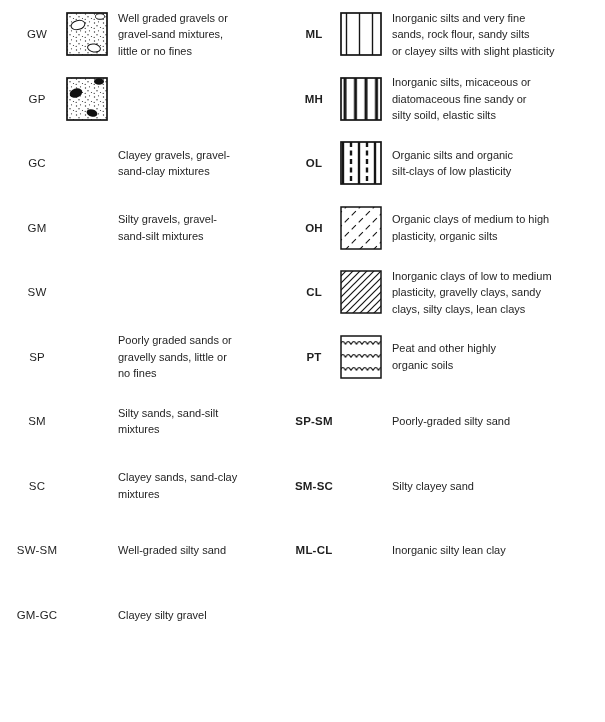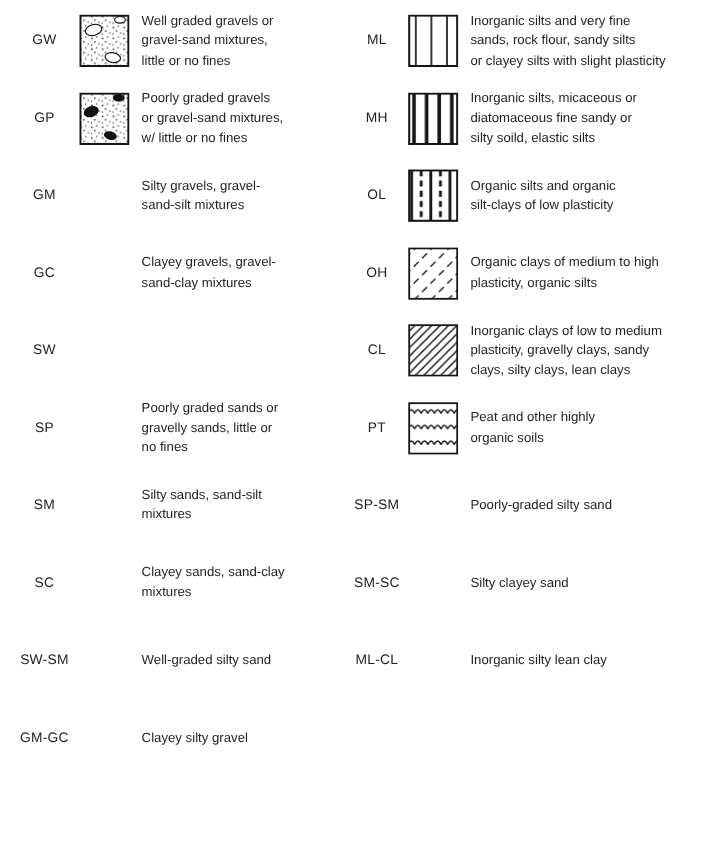--- a/index.html
+++ b/index.html
@@ -20,21 +20,21 @@
     align-items: center;
     height: 64.5px;
   }
   .code {
     font-size: 11.5px;
     text-align: center;
     flex: 0 0 auto;
     letter-spacing: 0.2px;
   }
   .col-left  .code { width: 58px; }
-  .col-right .code { width: 52px; }
+  .col-right .code { width: 52px; font-weight: bold; }
   .swatch-cell {
     flex: 0 0 auto;
     display: flex;
     align-items: center;
   }
   .col-left  .swatch-cell { width: 52px; }
   .col-right .swatch-cell { width: 52px; }
   .desc {
     font-size: 11px;
     line-height: 16.5px;
@@ -135,33 +135,32 @@
     <div class="desc">Well graded gravels or<br>gravel-sand mixtures,<br>little or no fines</div>
   </div>
 
   <div class="row">
     <div class="code">GP</div>
     <div class="swatch-cell">
           <svg class="swatch" width="42" height="44" viewBox="0 0 42 44">
             <use href="#sym-dotted-gravel-solid"></use>
           </svg>
         </div>
-    <div class="desc">Poorly graded gravels<br>or gravel-sand mixtures,<br>w/ little or no fines</div>
+  </div>
+
+  <div class="row">
+    <div class="code">GC</div>
+    <div class="swatch-cell"></div>
+    <div class="desc">Clayey gravels, gravel-<br>sand-clay mixtures</div>
   </div>
 
   <div class="row">
     <div class="code">GM</div>
     <div class="swatch-cell"></div>
     <div class="desc">Silty gravels, gravel-<br>sand-silt mixtures</div>
-  </div>
-
-  <div class="row">
-    <div class="code">GC</div>
-    <div class="swatch-cell"></div>
-    <div class="desc">Clayey gravels, gravel-<br>sand-clay mixtures</div>
   </div>
 
   <div class="row">
     <div class="code">SW</div>
     <div class="swatch-cell"></div>
   </div>
 
   <div class="row">
     <div class="code">SP</div>
     <div class="swatch-cell"></div>

